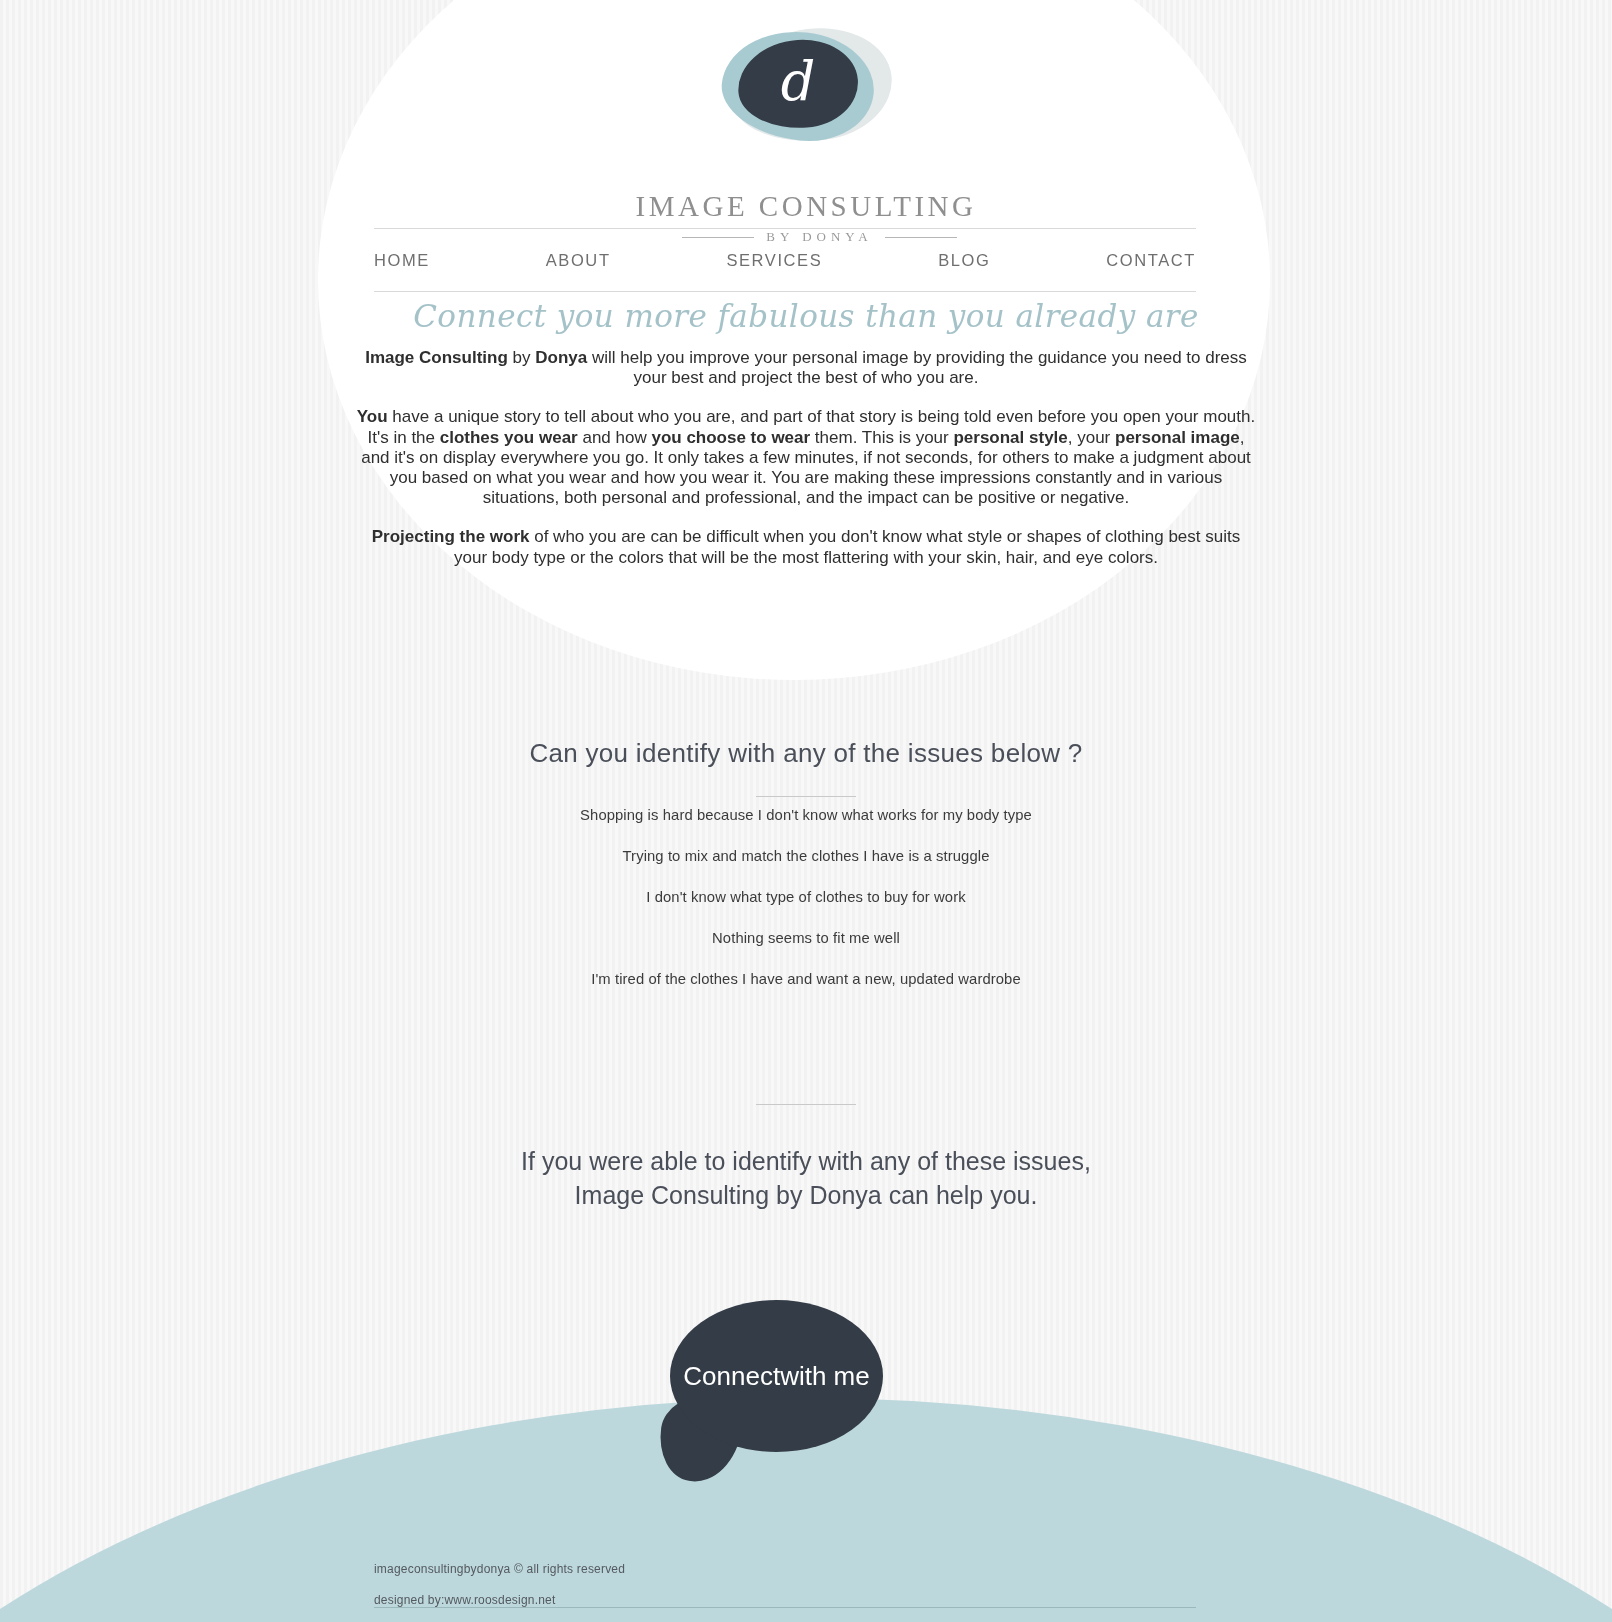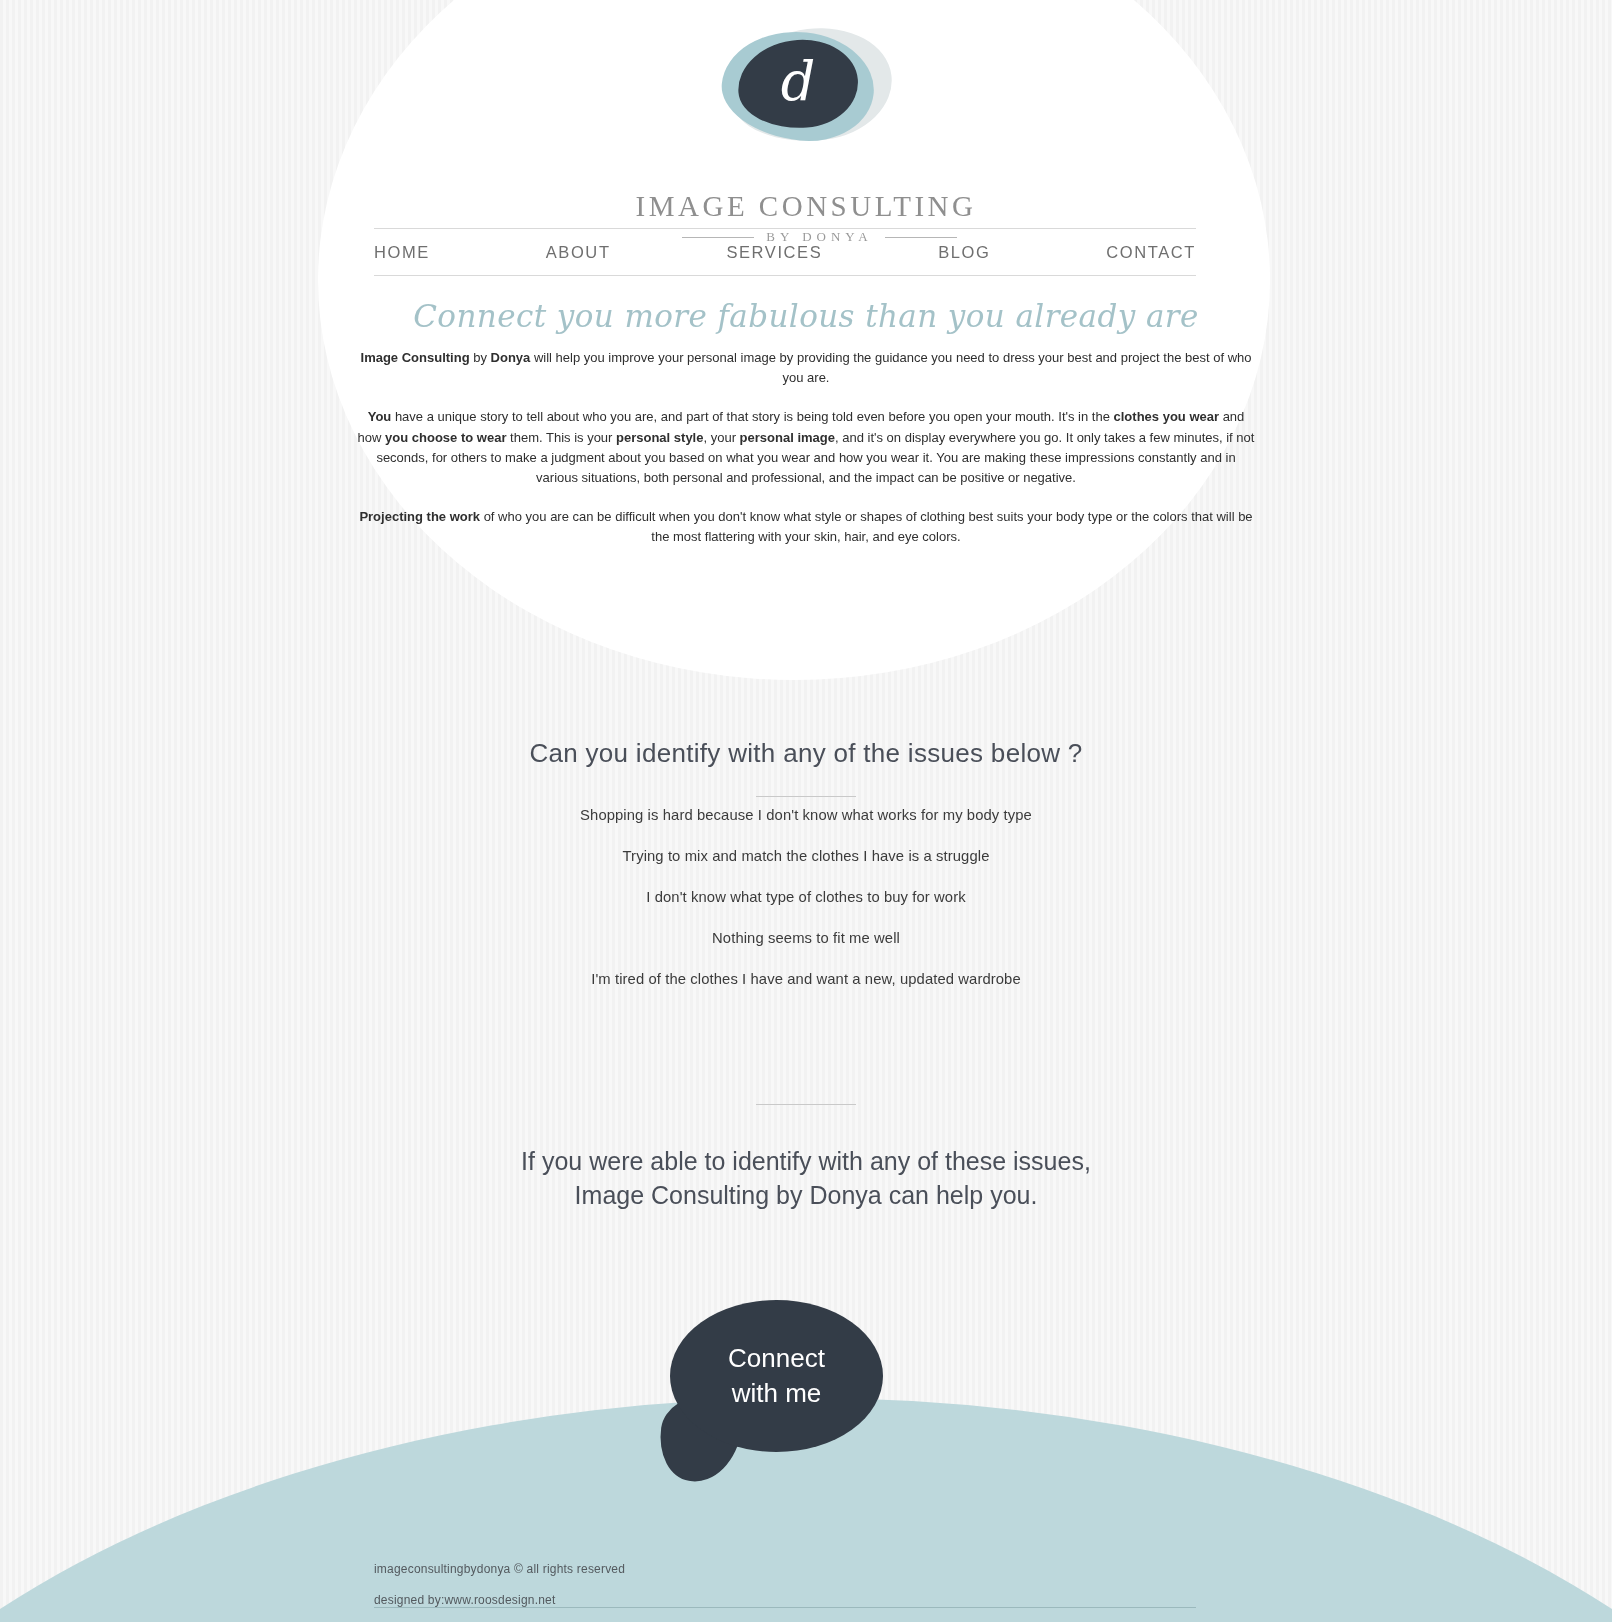--- a/index.html
+++ b/index.html
@@ -141,21 +141,21 @@
   }
 
   
   .nav {
     position: absolute;
     left: 374px;
     top: 228px;
     width: 822px;
     border-top: 1px solid #d9d9d9;
     border-bottom: 1px solid #d9d9d9;
-    height: 48px;
+    height: 64px;
     display: flex;
     align-items: center;
     justify-content: space-between;
     box-sizing: border-box;
   }
   .nav-item {
     font-size: 16.5px;
     letter-spacing: 1.6px;
     color: #6f6f6f;
     font-family: "Liberation Sans", sans-serif;
@@ -178,21 +178,21 @@
   }
 
   
   .intro {
     position: absolute;
     left: 356px;
     top: 348px;
     width: 900px;
     text-align: center;
     color: #2f2f2f;
-    font-size: 13px;
+    font-size: 17px;
     line-height: 20.2px;
   }
   .intro p { margin: 0 0 19px 0; }
   .intro b { font-weight: bold; }
 
   
   .issues-head {
     position: absolute;
     left: 0;
     top: 738px;
@@ -267,21 +267,21 @@
     border-radius: 60% 8% 58% 46% / 46% 20% 72% 60%;
     transform: rotate(8deg);
   }
   .bubble-text {
     position: absolute;
     left: 10px;
     top: 0;
     width: 213px;
     height: 152px;
     display: flex;
-    flex-direction: column;
+    flex-direction: row;
     align-items: center;
     justify-content: center;
     color: #ffffff;
     font-size: 26px;
     line-height: 35px;
     font-family: "Liberation Sans", sans-serif;
     text-align: center;
   }
 
   

